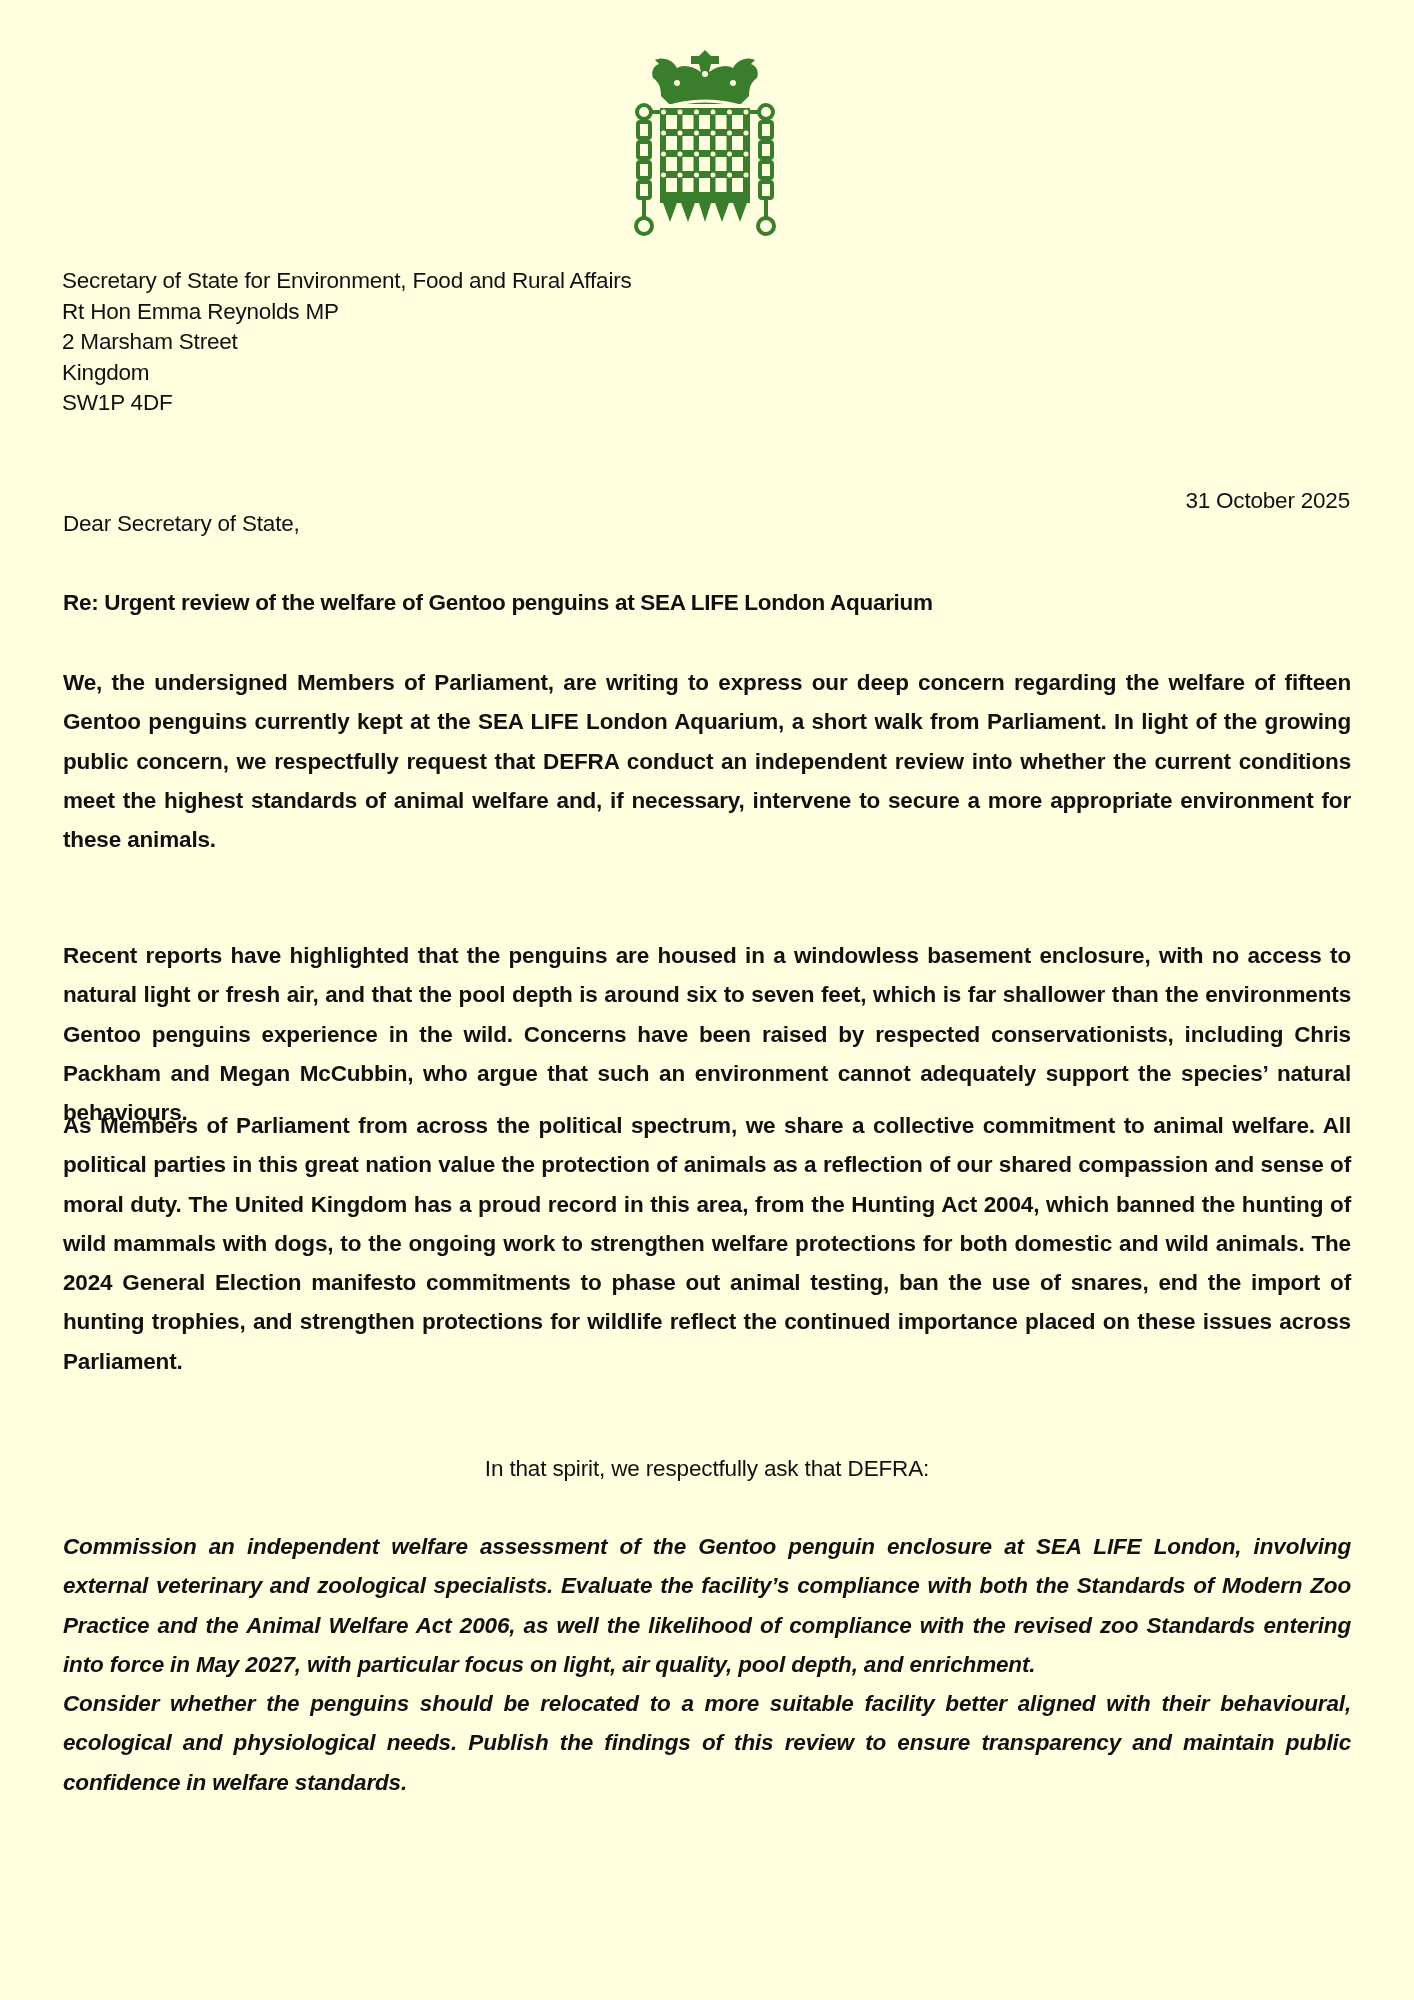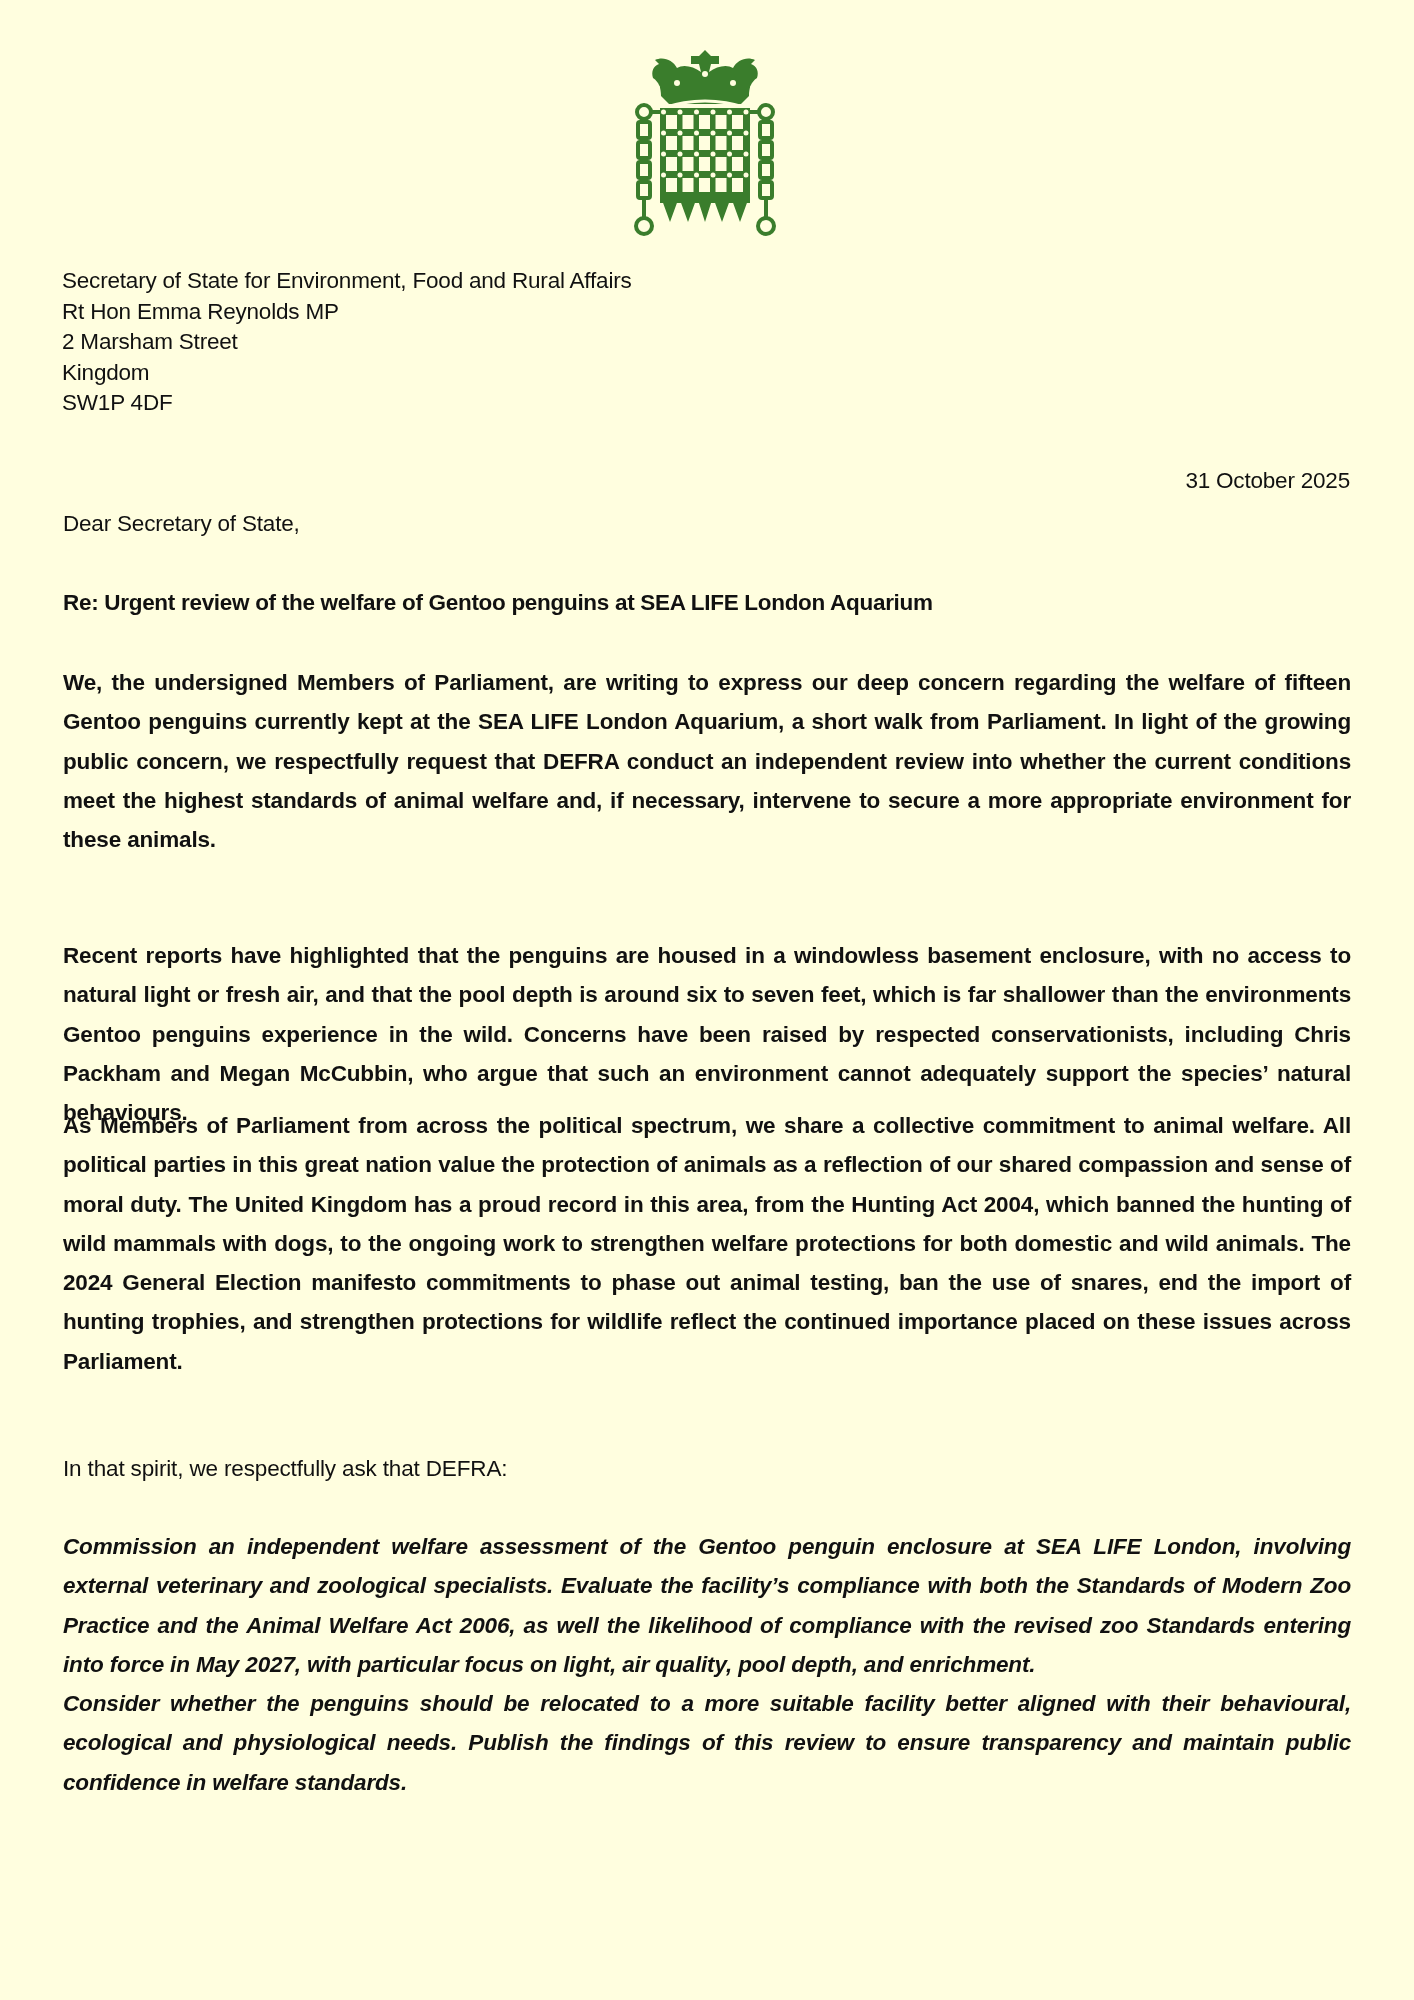--- a/index.html
+++ b/index.html
@@ -14,21 +14,21 @@
   .crest {
     position: absolute; left: 630px; top: 50px; width: 150px; height: 188px;
   }
   .address {
     position: absolute; left: 62px; top: 266px;
     font-size: 22.5px; line-height: 30.5px;
     letter-spacing: -0.2px;
   }
   .address div { white-space: nowrap; }
   .date {
-    position: absolute; right: 64px; top: 466px;
+    position: absolute; right: 64px; top: 486px;
     font-size: 22.5px; line-height: 30px;
     letter-spacing: -0.2px;
   }
   .salutation {
     position: absolute; left: 63px; top: 509px;
     font-size: 22.5px; line-height: 30px;
     letter-spacing: -0.2px;
   }
   .subject {
     position: absolute; left: 63px; top: 588px;
@@ -38,21 +38,21 @@
   .para {
     position: absolute; left: 63px; width: 1288px;
     font-size: 22.5px; line-height: 39.3px;
     text-align: justify;
     letter-spacing: -0.15px;
     margin: 0;
   }
   .p1 { top: 663px; }
   .p2 { top: 936px; }
   .p3 { top: 1106px; }
-  .p4 { top: 1449px; text-align: left; }
+  .p4 { top: 1449px; text-align: center; }
   .p5 { top: 1527px; font-style: italic; }
   .lastline-left { text-align-last: left; font-weight: bold; }
 </style>
 </head>
 <body>
 
 <div>
 
   <svg class="crest" viewBox="0 0 150 188" xmlns="http://www.w3.org/2000/svg">
     <g id="crest-g" fill="#3a7d2c" stroke="#3a7d2c">

